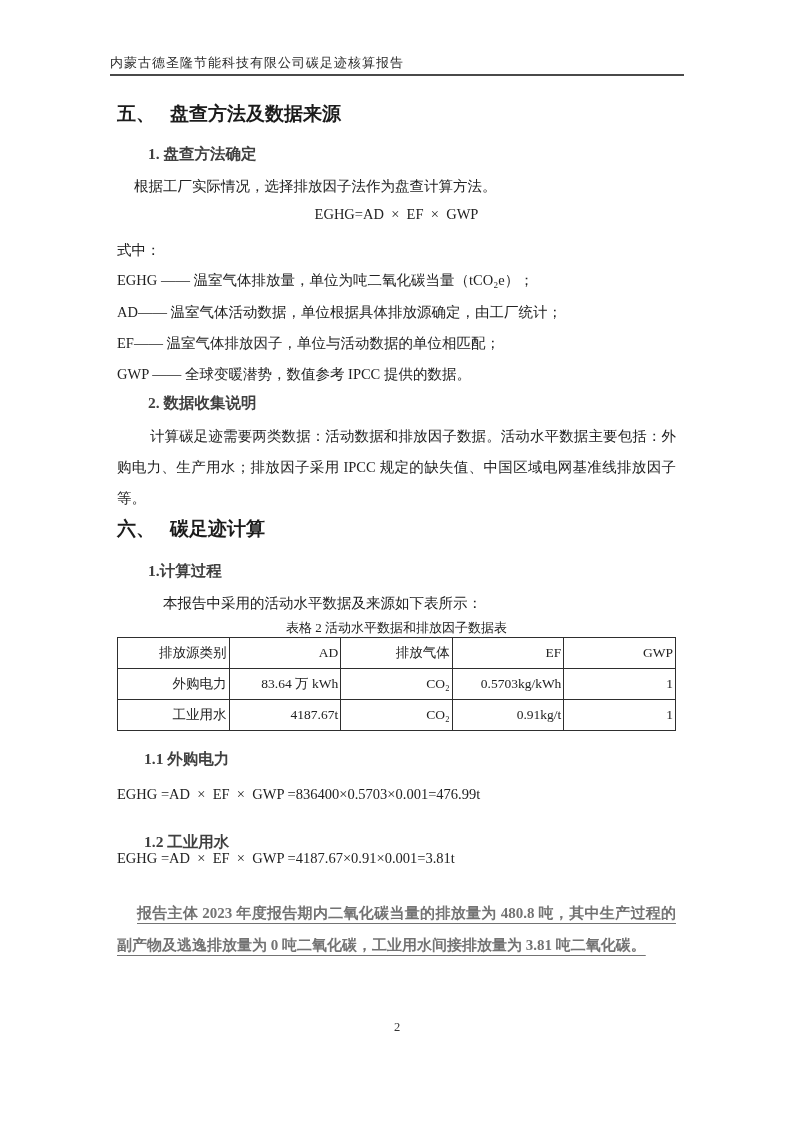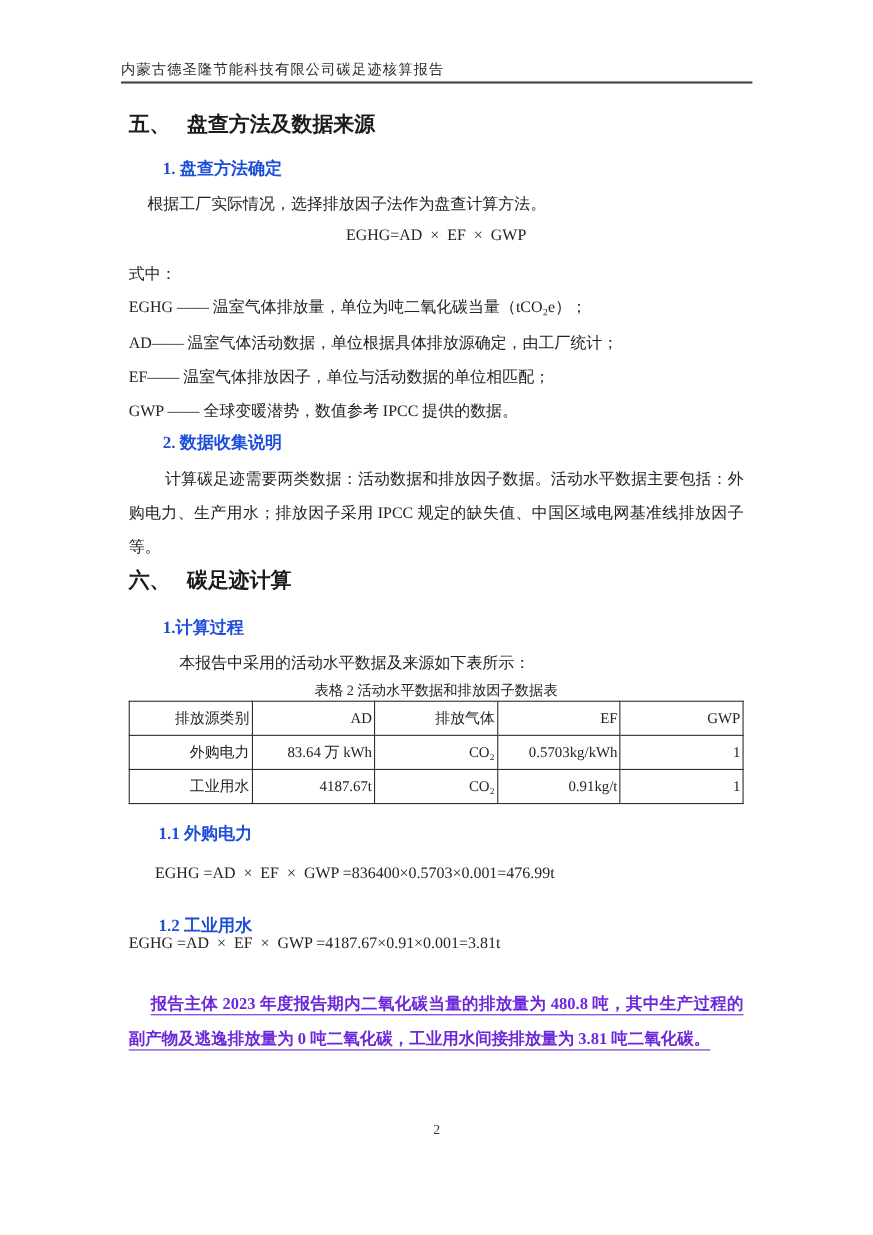--- a/index.html
+++ b/index.html
@@ -26,21 +26,21 @@
   .h1{
     left:117px;right:118px;
     font-size:19px;font-weight:700;
     line-height:22px;color:#1c1c1c;
   }
   .h1 .h1-title{margin-left:15px;}
   
   .h2{
     left:148px;right:118px;
     font-size:15.5px;font-weight:700;
-    line-height:18px;color:#1d4ed8;
+    line-height:18px;color:#404040;
   }
   .h2.sub{left:144px;}
   
   .para{
     left:117px;right:118px;
     font-size:14.5px;line-height:31px;
     text-align:justify;
   }
   .indent-1{text-indent:17px;}
   .indent-2{text-indent:33px;}
@@ -75,21 +75,21 @@
   
   .conclusion{
     left:117px;right:118px;
     font-size:15px;line-height:31.5px;
     font-weight:700;
     text-align:justify;
     text-indent:20px;
     text-decoration:underline;
     text-underline-offset:5px;
     text-decoration-thickness:1px;
-    color:#6d28d9;
+    color:#737373;
   }
   .page-num{
     left:0;right:0;top:1020px;
     text-align:center;
     font-size:12.5px;color:#333;
   }
 </style>
 </head>
 <body>
 
@@ -151,21 +151,21 @@
         <td>4187.67t</td>
         <td>CO₂</td>
         <td>0.91kg/t</td>
         <td>1</td>
       </tr>
     </tbody>
   </table>
 
   <div class="abs h2 sub" style="top:750px;">1.1 外购电力</div>
 
-  <div class="abs line" style="top:785px;margin-left:24px;">EGHG =AD  ×  EF  ×  GWP =836400×0.5703×0.001=476.99t</div>
+  <div class="abs line" style="top:785px;">EGHG =AD  ×  EF  ×  GWP =836400×0.5703×0.001=476.99t</div>
 
   <div class="abs h2 sub" style="top:833px;">1.2 工业用水</div>
 
   <div class="abs line" style="top:849px;">EGHG =AD  ×  EF  ×  GWP =4187.67×0.91×0.001=3.81t</div>
 
   <div class="abs conclusion" style="top:898px;">报告主体 2023 年度报告期内二氧化碳当量的排放量为 480.8 吨，其中生产过程的副产物及逃逸排放量为 0 吨二氧化碳，工业用水间接排放量为 3.81 吨二氧化碳。</div>
 
   <div class="abs page-num">2</div>
 
 </div>

